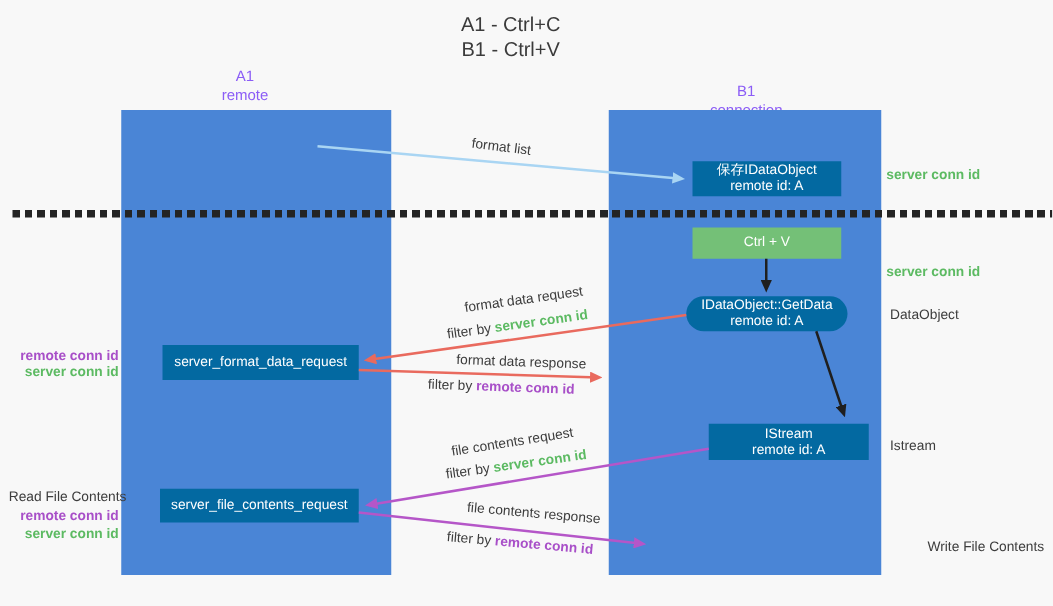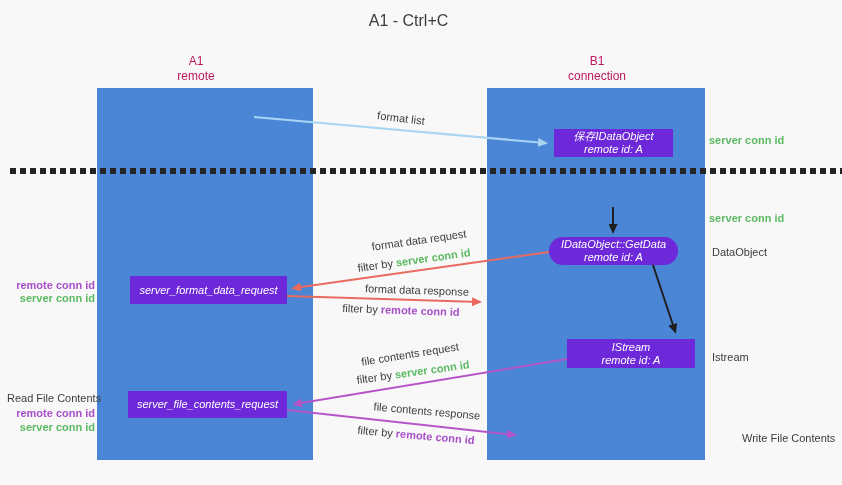--- a/index.html
+++ b/index.html
@@ -9,36 +9,36 @@
   }
   .title {
     position:absolute; top:11px; left:306px; width:205px;
     font-size:16px; line-height:20px; text-align:center; color:#3b3b3b;
   }
   .col { position:absolute; top:88px; height:372px; background:#4a85d6; }
   .col-a { left:97px;  width:216px; }
   .col-b { left:487px; width:218px; }
   .col-header {
     position:absolute; top:54px; width:140px; text-align:center;
-    font-size:12px; line-height:15px; color:#be185d;
+    font-size:12px; line-height:15px; color:#8b5cf6;
   }
   .hdr-a { left:126px; }
-  .hdr-b { left:527px; }
+  .hdr-b { left:527px;margin-top:12px; }
   .sep {
     position:absolute; top:168px; left:10px; width:832px; height:6px;
     background:repeating-linear-gradient(90deg,#242424 0 6px,transparent 6px 10px);
     z-index:4;
   }
   .box {
     position:absolute; display:flex; flex-direction:column; align-items:center;
     justify-content:center; color:#ffffff; font-size:11px; line-height:13px;
     text-align:center; z-index:3; white-space:nowrap;
   }
   .green  { background:#74c077; }
-  .orange { background:#6d28d9;font-style:italic; }
+  .orange { background:#0369a1; }
   .b-ctrl-c      { left:137px; top:104px; width:117px; height:28px; }
   .b-save        { left:554px; top:129px; width:119px; height:28px; }
   .b-ctrl-v      { left:554px; top:182px; width:119px; height:25px; }
   .b-getdata     { left:549px; top:237px; width:129px; height:28px;border-radius:14px; }
   .b-format-resp { left:487px; top:288px; width:157px; height:28px; }
   .b-istream     { left:567px; top:339px; width:128px; height:29px; }
   .b-file-resp   { left:524px; top:425px; width:160px; height:27px; }
   .b-format-req  { left:130px; top:276px; width:157px; height:28px; }
   .b-file-req    { left:128px; top:391px; width:159px; height:27px; }
   .arrows { position:absolute; left:0; top:0; z-index:5; pointer-events:none; }
@@ -52,39 +52,43 @@
   .p { color:#a84fc8; font-weight:bold; }
   .gray { color:#3c3c3c; }
 </style>
 </head>
 <body>
 
 <div class="stage">
 
   <div class="title">
     <div>A1 - Ctrl+C</div>
+    <div>B1 - Ctrl+V</div>
   </div>
 
   <div class="col-header hdr-a">
     <div>A1</div>
     <div>remote</div>
   </div>
   <div class="col-header hdr-b">
     <div>B1</div>
     <div>connection</div>
   </div>
 
   <div class="col col-a"></div>
   <div class="col col-b"></div>
 
   <div class="sep"></div>
 
   <div class="box orange b-save">
     <span>保存IDataObject</span>
     <span>remote id: A</span>
+  </div>
+  <div class="box green b-ctrl-v">
+    <span>Ctrl + V</span>
   </div>
   <div class="box orange b-getdata">
     <span>IDataObject::GetData</span>
     <span>remote id: A</span>
   </div>
   <div class="box orange b-format-req">
     <span>server_format_data_request</span>
   </div>
   <div class="box orange b-istream">
     <span>IStream</span>

